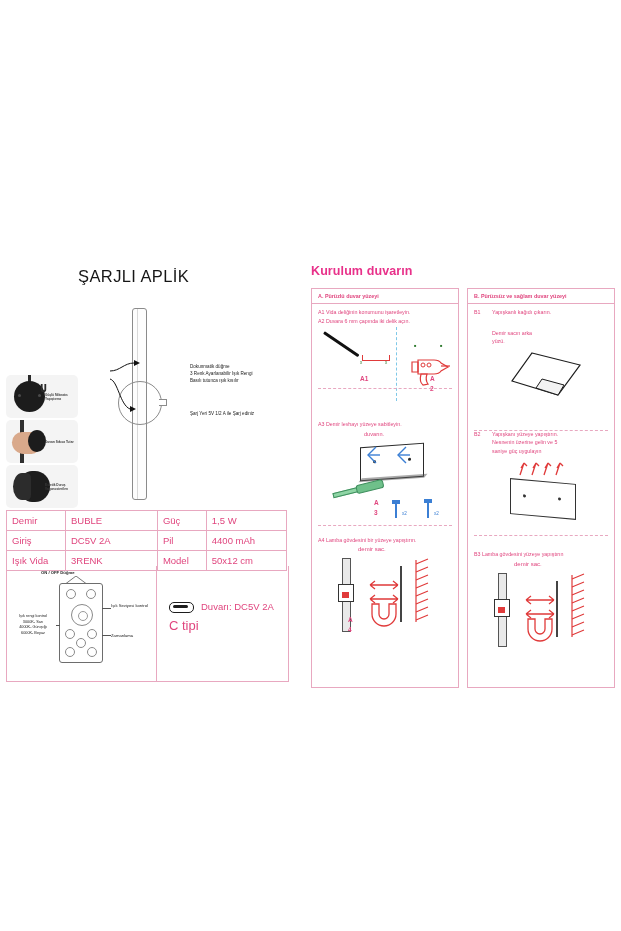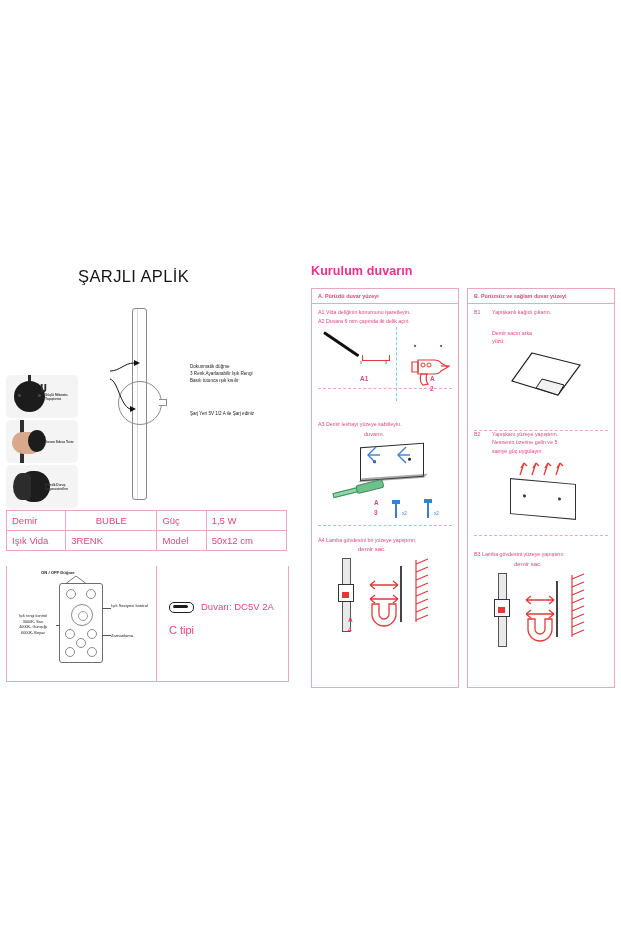--- a/index.html
+++ b/index.html
@@ -96,21 +96,21 @@
   }
   .spec-table td{
     border:1px solid #e8a8c0;
     color:#e0457e;
     font-size:9.5px;
     padding:3.5px 5px;
     height:12px;
     white-space:nowrap;
   }
   .c-k1{width:52px;}
-  .c-v1{width:95px;text-align:center;}
+  .c-v1{width:95px;}
   .c-k2{width:42px;}
   .c-v2{width:78px;}
 
   
   .bottom-box{
     position:absolute;left:6px;top:311px;width:281px;height:115px;
     border:1px solid #e8a8c0;border-top:none;
   }
   .bb-split{
     position:absolute;left:149px;top:0;width:1px;height:100%;background:#e8a8c0;
@@ -167,21 +167,21 @@
     border:1.6px solid #1d1d1d;border-radius:5px;background:#fff;
   }
   .usb-port:after{
     content:"";position:absolute;left:3px;top:2.2px;width:15px;height:3px;
     background:#1d1d1d;border-radius:2px;
   }
   .usb-text{
     position:absolute;left:44px;top:35px;font-size:9.5px;color:#e0457e;white-space:nowrap;
   }
   .usb-sub{
-    position:absolute;left:12px;top:58px;font-size:11px;color:#e0457e;
+    position:absolute;left:12px;top:52px;font-size:13px;color:#e0457e;
   }
 
   
   .right-head{
     position:absolute;left:311px;top:264px;
     font-size:12.5px;font-weight:700;color:#e8318a;letter-spacing:.1px;
   }
 
   .panel{
     position:absolute;top:288px;border:1px solid #e8a8c0;background:#fff;
@@ -364,20 +364,26 @@
       </div>
     </div>
 
     <table class="spec-table">
       <tbody>
           <tr>
         <td class="c-k1">Demir</td>
         <td class="c-v1">BUBLE</td>
         <td class="c-k2">Güç</td>
         <td class="c-v2">1,5 W</td>
+      </tr>
+      <tr>
+        <td>Giriş</td>
+        <td>DC5V 2A</td>
+        <td>Pil</td>
+        <td>4400 mAh</td>
       </tr>
       <tr>
         <td>Işık Vida</td>
         <td>3RENK</td>
         <td>Model</td>
         <td>50x12 cm</td>
       </tr>
     </tbody>
       </table>
 

